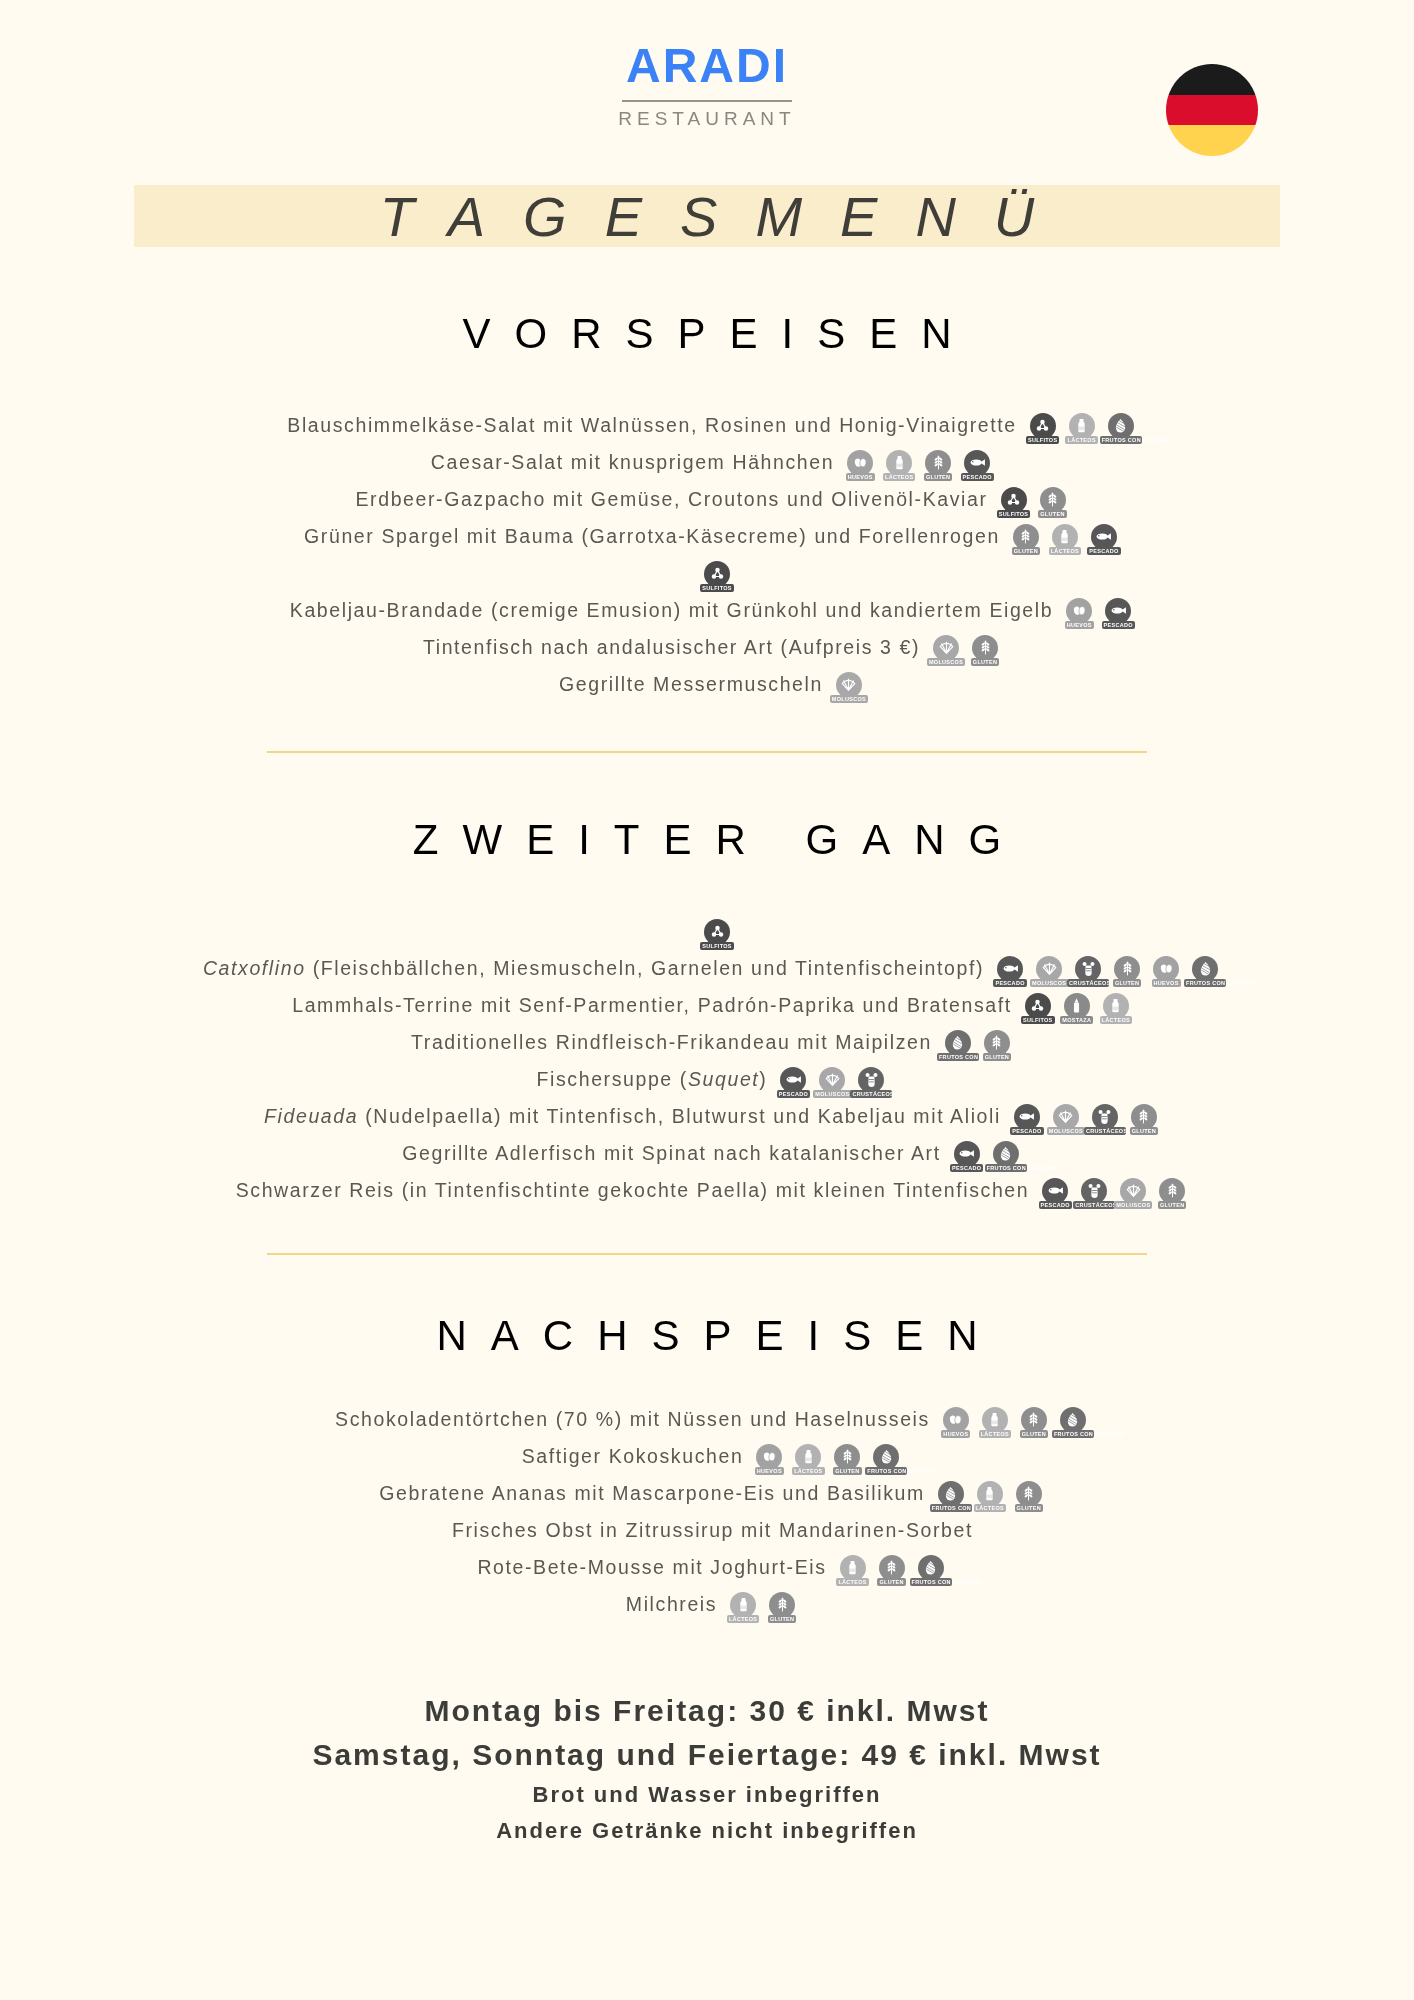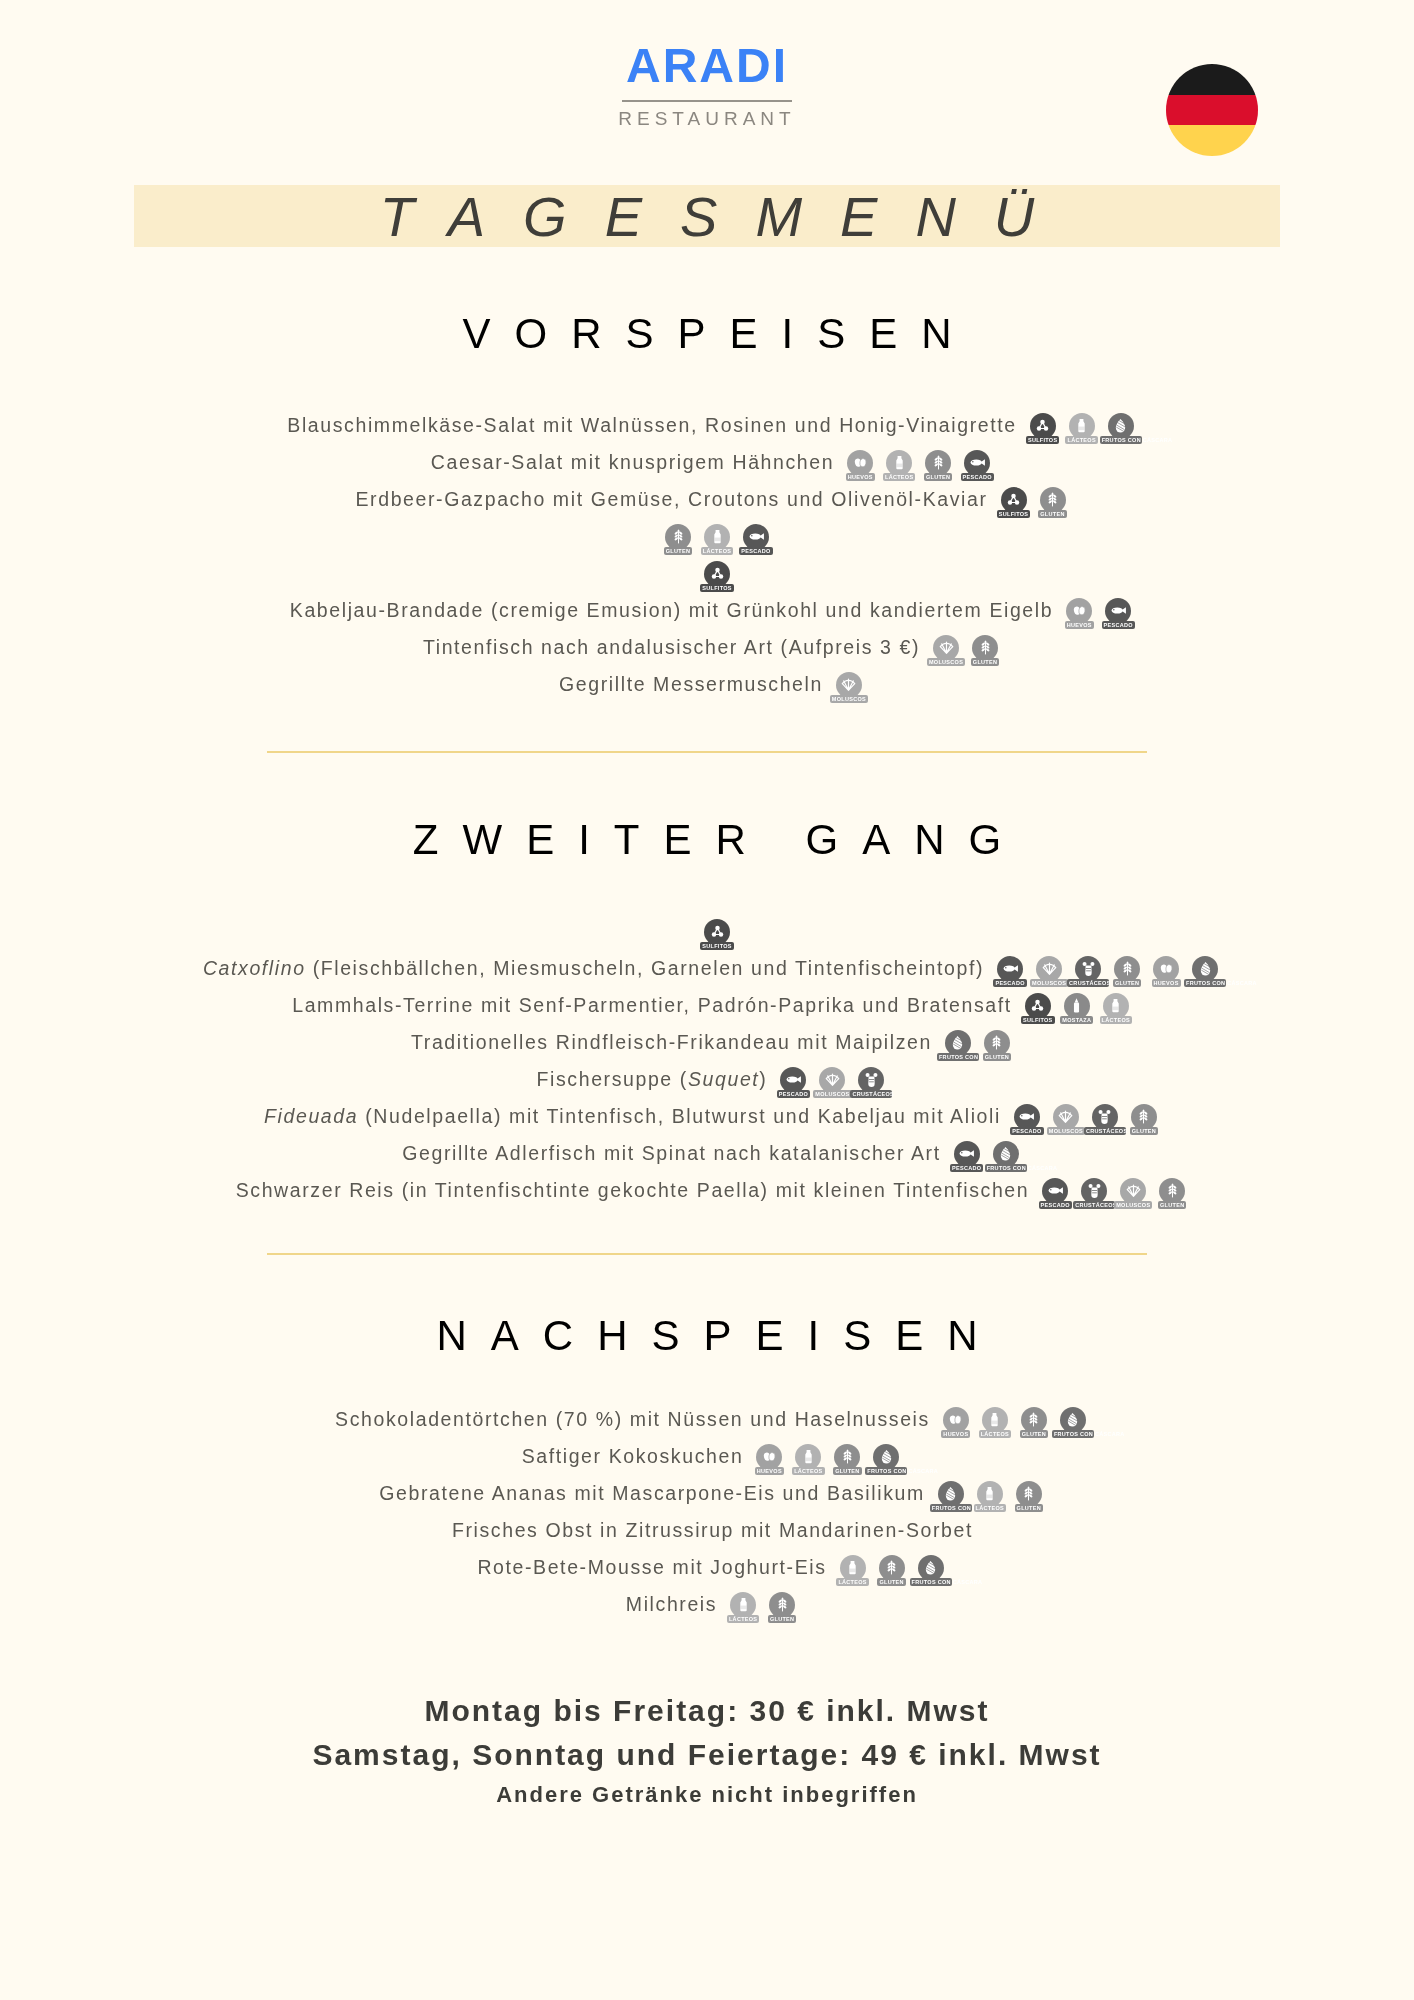--- a/index.html
+++ b/index.html
@@ -145,21 +145,21 @@
                   <path d="M7.5 2.4h1v12.1h-1z"></path>
                   <ellipse cx="5.9" cy="4.8" rx="1.9" ry="1" transform="rotate(-38 5.9 4.8)"></ellipse>
                   <ellipse cx="10.1" cy="4.8" rx="1.9" ry="1" transform="rotate(38 10.1 4.8)"></ellipse>
                   <ellipse cx="5.9" cy="7.5" rx="1.9" ry="1" transform="rotate(-38 5.9 7.5)"></ellipse>
                   <ellipse cx="10.1" cy="7.5" rx="1.9" ry="1" transform="rotate(38 10.1 7.5)"></ellipse>
                   <ellipse cx="5.9" cy="10.2" rx="1.9" ry="1" transform="rotate(-38 5.9 10.2)"></ellipse>
                   <ellipse cx="10.1" cy="10.2" rx="1.9" ry="1" transform="rotate(38 10.1 10.2)"></ellipse>
                   <ellipse cx="8" cy="2.8" rx=".9" ry="1.5"></ellipse>
                 </g>
               </svg></span><span class="badge-label" style="background: rgb(142, 142, 142);">GLUTEN</span></span></span></div>
-      <div class="menu-item"><span class="badges"><span class="badge"><span class="badge-circle" style="background: rgb(142, 142, 142);"><svg viewBox="0 0 16 16">
+      <div class="menu-item"><span>Grüner Spargel mit Bauma (Garrotxa-Käsecreme) und Forellenrogen</span><span class="badges"><span class="badge"><span class="badge-circle" style="background: rgb(142, 142, 142);"><svg viewBox="0 0 16 16">
                 <g fill="#fff">
                   <path d="M7.5 2.4h1v12.1h-1z"></path>
                   <ellipse cx="5.9" cy="4.8" rx="1.9" ry="1" transform="rotate(-38 5.9 4.8)"></ellipse>
                   <ellipse cx="10.1" cy="4.8" rx="1.9" ry="1" transform="rotate(38 10.1 4.8)"></ellipse>
                   <ellipse cx="5.9" cy="7.5" rx="1.9" ry="1" transform="rotate(-38 5.9 7.5)"></ellipse>
                   <ellipse cx="10.1" cy="7.5" rx="1.9" ry="1" transform="rotate(38 10.1 7.5)"></ellipse>
                   <ellipse cx="5.9" cy="10.2" rx="1.9" ry="1" transform="rotate(-38 5.9 10.2)"></ellipse>
                   <ellipse cx="10.1" cy="10.2" rx="1.9" ry="1" transform="rotate(38 10.1 10.2)"></ellipse>
                   <ellipse cx="8" cy="2.8" rx=".9" ry="1.5"></ellipse>
                 </g>
@@ -515,14 +515,15 @@
                   <ellipse cx="10.1" cy="10.2" rx="1.9" ry="1" transform="rotate(38 10.1 10.2)"></ellipse>
                   <ellipse cx="8" cy="2.8" rx=".9" ry="1.5"></ellipse>
                 </g>
               </svg></span><span class="badge-label" style="background: rgb(142, 142, 142);">GLUTEN</span></span></span></div>
     </div>
   </div>
 
 <div class="footer">
   <div class="big">Montag bis Freitag: 30 € inkl. Mwst</div>
   <div class="big">Samstag, Sonntag und Feiertage: 49 € inkl. Mwst</div>
+  <div class="small">Brot und Wasser inbegriffen</div>
   <div class="small">Andere Getränke nicht inbegriffen</div>
 </div>
 
 </body></html>

